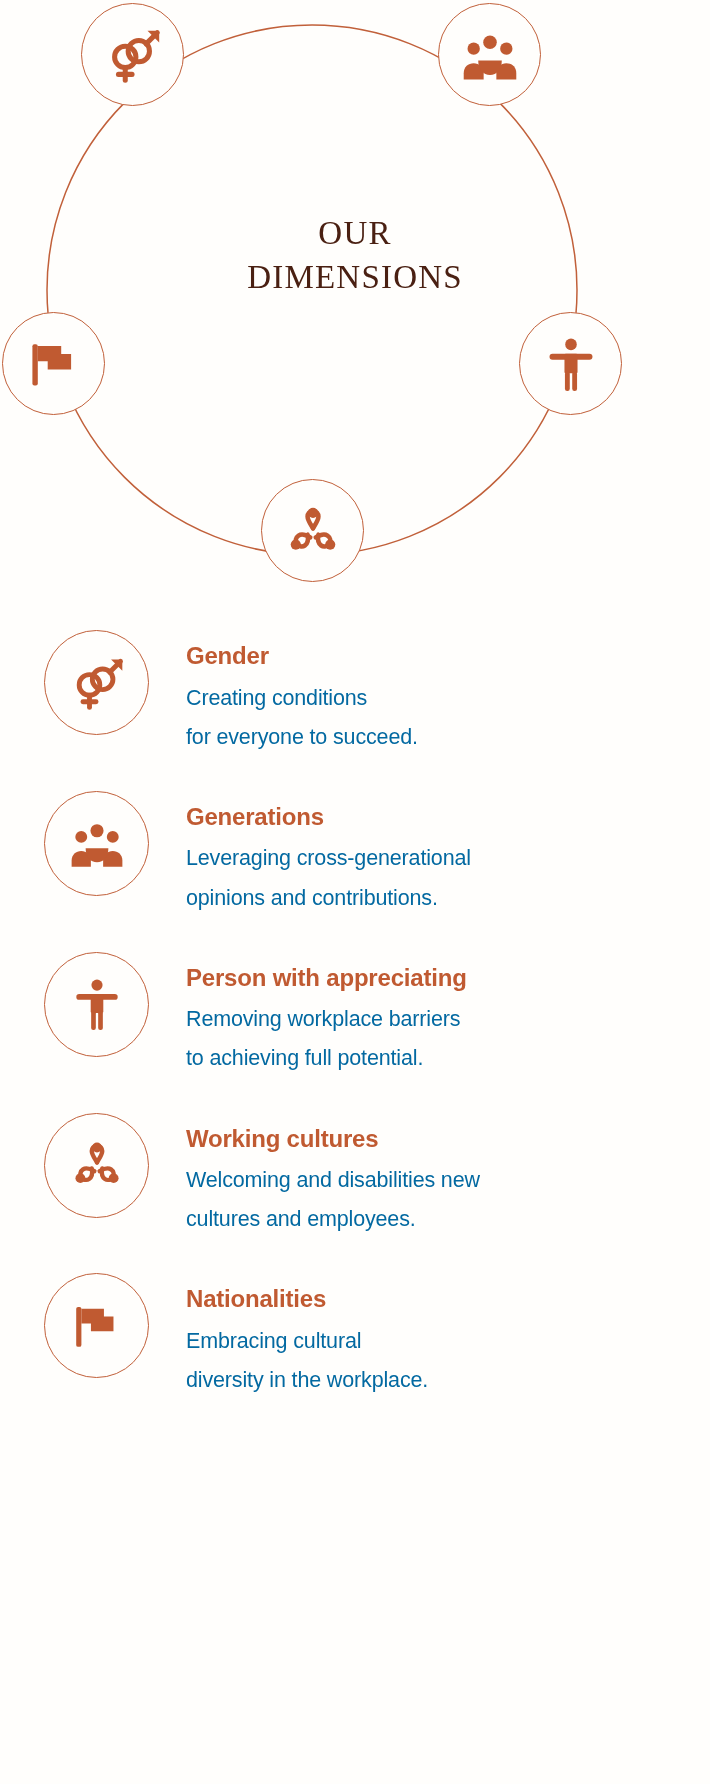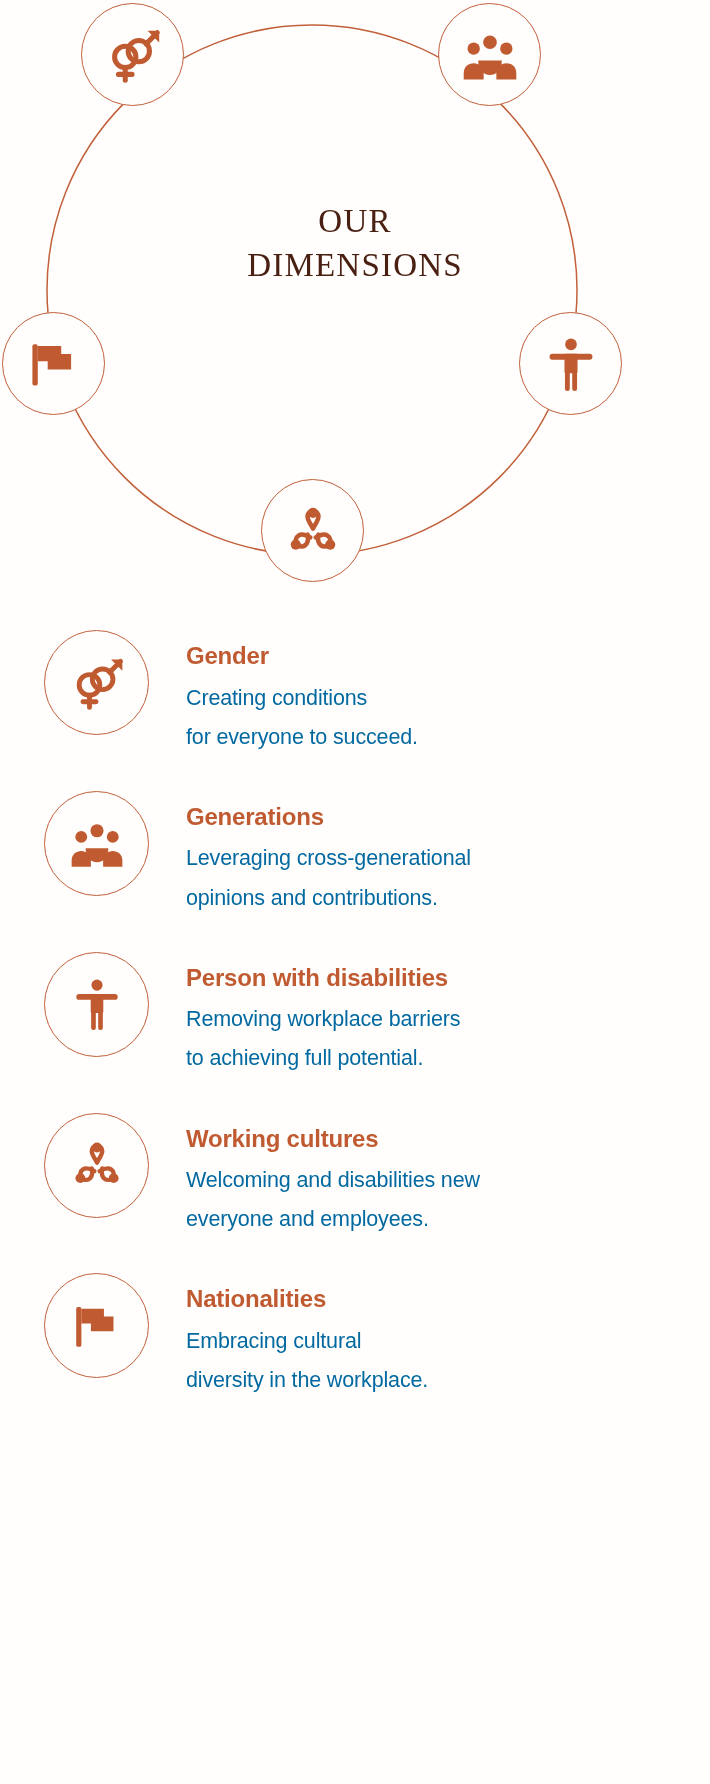--- a/index.html
+++ b/index.html
@@ -40,21 +40,21 @@
     display: flex;
     align-items: center;
     justify-content: center;
   }
 
   .node-glyph { display: block; }
 
   #center-title {
     position: absolute;
     left: 0;
-    top: 200px;
+    top: 212px;
     width: 710px;
     text-align: center;
     font-family: "Liberation Serif", serif;
     font-size: 33px;
     line-height: 1.32;
     letter-spacing: 1.2px;
     color: #4A2012;
   }
   #center-title .line { display: block; }
 
@@ -243,21 +243,21 @@
           <g fill="#C05A31">
             <circle cx="26" cy="9" r="6.2"></circle>
             <rect x="3" y="19" width="46" height="6.4" rx="3.2"></rect>
             <rect x="19" y="19" width="14" height="21" rx="1.5"></rect>
             <rect x="19.5" y="38" width="5.2" height="21" rx="2.4"></rect>
             <rect x="27.3" y="38" width="5.2" height="21" rx="2.4"></rect>
           </g>
         </svg>
       </div>
       <div class="item-text">
-        <div class="item-title">Person with disabilities</div>
+        <div class="item-title">Person with appreciating</div>
         <div class="item-desc">
           <span class="dline">Removing workplace barriers</span>
           <span class="dline">to achieving full potential.</span>
         </div>
       </div>
     </div>
 
     <div class="list-item">
       <div class="item-badge">
         <svg width="56" height="56" viewBox="0 0 64 64">
@@ -273,21 +273,21 @@
             <circle cx="32" cy="12" r="5.6"></circle>
             <circle cx="13" cy="47" r="5.6"></circle>
             <circle cx="51" cy="47" r="5.6"></circle>
           </g>
         </svg>
       </div>
       <div class="item-text">
         <div class="item-title">Working cultures</div>
         <div class="item-desc">
           <span class="dline">Welcoming and disabilities new</span>
-          <span class="dline">everyone and employees.</span>
+          <span class="dline">cultures and employees.</span>
         </div>
       </div>
     </div>
 
     <div class="list-item">
       <div class="item-badge">
         <svg width="52" height="52" viewBox="0 0 60 60">
           <rect x="6" y="8" width="6" height="46" rx="2.2" fill="#C05A31"></rect>
           <path d="M12 10h26v9h11v17H23v-9H12z" fill="#C05A31"></path>
         </svg>

